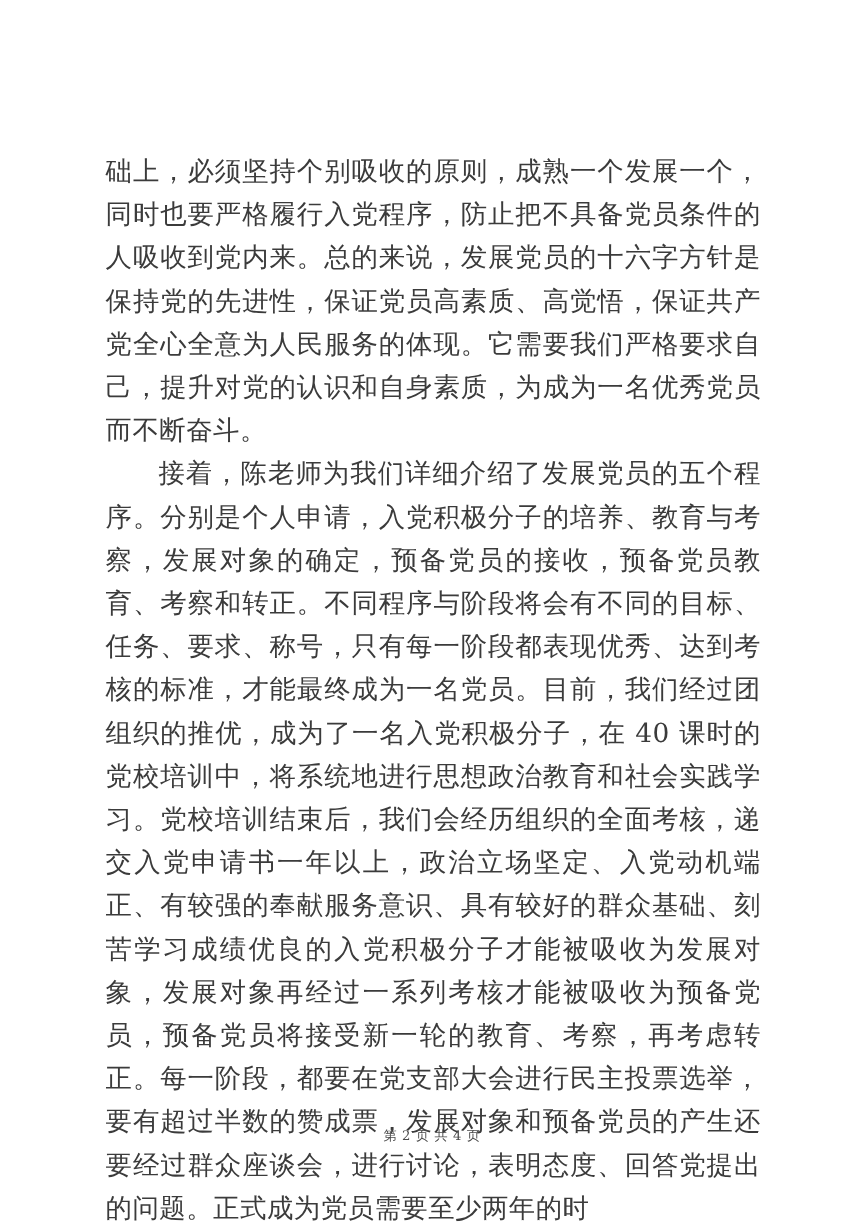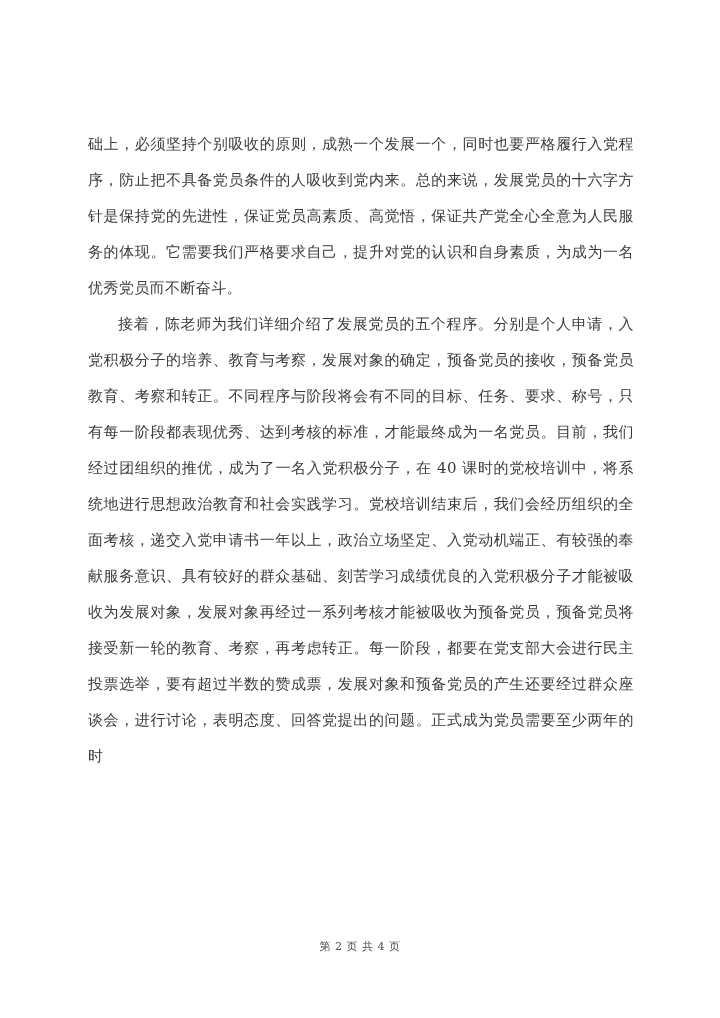--- a/index.html
+++ b/index.html
@@ -20,21 +20,21 @@
   .doc-body {
     position: absolute;
     left: 88px;
     top: 126px;
     width: 546px;
   }
 
   .para {
     margin: 0;
     font-family: "DejaVu Serif", "Liberation Serif", serif;
-    font-size: 15px;
+    font-size: 22px;
     line-height: 36px;
     color: #3b3b3b;
     text-align: justify;
     text-justify: inter-character;
     text-align-last: left;
     letter-spacing: 0.4px;
     -webkit-font-smoothing: antialiased;
     word-break: break-all;
   }
 

